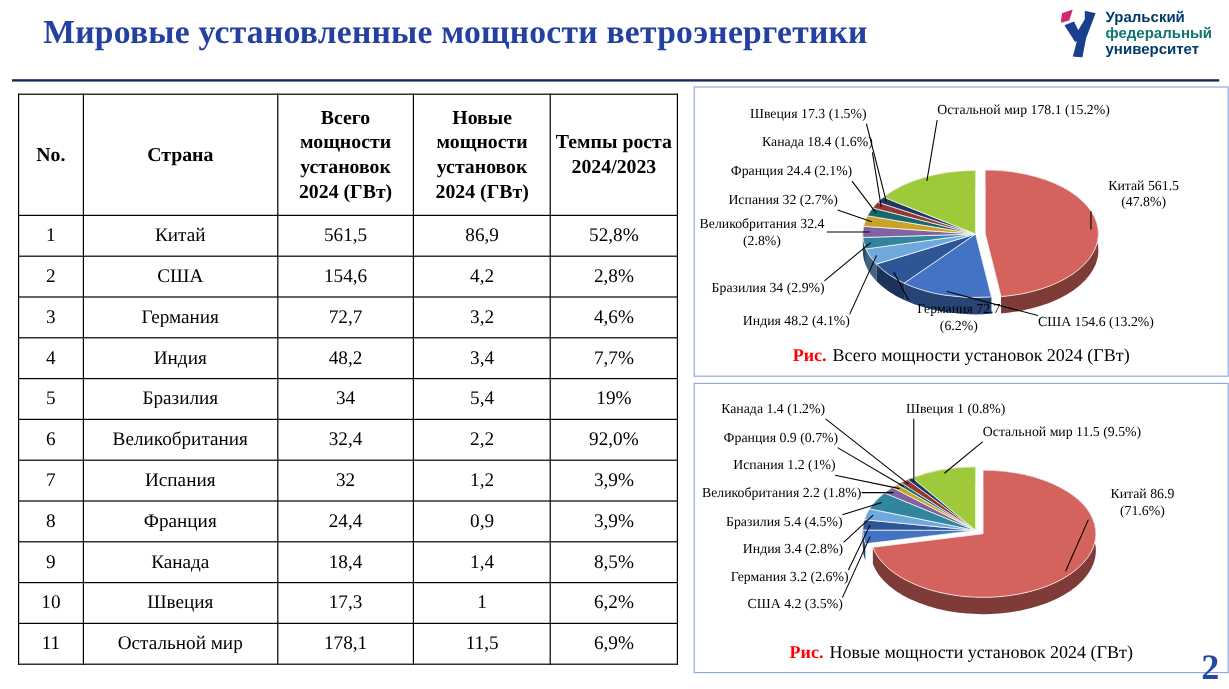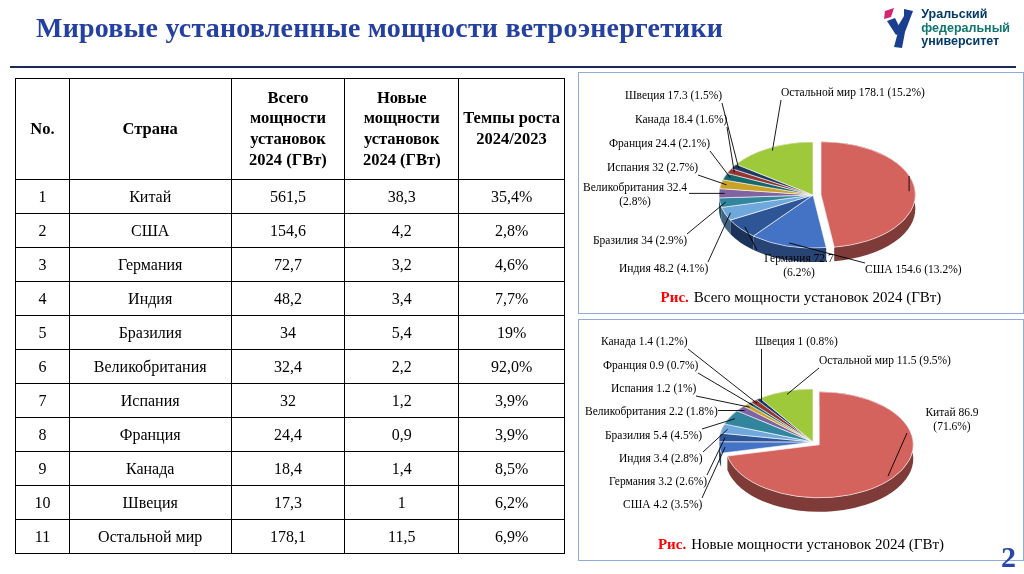--- a/index.html
+++ b/index.html
@@ -74,22 +74,22 @@
           <th>Всего мощности установок 2024 (ГВт)</th>
           <th>Новые мощности установок 2024 (ГВт)</th>
           <th>Темпы роста 2024/2023</th>
         </tr>
       </thead>
       <tbody>
           <tr>
             <td>1</td>
             <td>Китай</td>
             <td>561,5</td>
-            <td>38,3</td>
-            <td>35,4%</td>
+            <td>86,9</td>
+            <td>52,8%</td>
           </tr>
           <tr>
             <td>2</td>
             <td>США</td>
             <td>154,6</td>
             <td>4,2</td>
             <td>2,8%</td>
           </tr>
           <tr>
             <td>3</td>
@@ -187,20 +187,21 @@
         <line x1="178.0" y1="177.0" x2="165.8" y2="153.7" stroke="#000" stroke-width="0.9"></line>
         <line x1="129.0" y1="189.0" x2="151.5" y2="139.8" stroke="#000" stroke-width="0.9"></line>
         <line x1="108.0" y1="161.0" x2="146.6" y2="129.2" stroke="#000" stroke-width="0.9"></line>
         <line x1="110.0" y1="120.4" x2="145.7" y2="120.4" stroke="#000" stroke-width="0.9"></line>
         <line x1="119.0" y1="102.0" x2="147.5" y2="111.8" stroke="#000" stroke-width="0.9"></line>
         <line x1="131.0" y1="78.0" x2="151.2" y2="104.6" stroke="#000" stroke-width="0.9"></line>
         <line x1="148.0" y1="54.0" x2="155.3" y2="99.3" stroke="#000" stroke-width="0.9"></line>
         <line x1="143.0" y1="30.0" x2="159.6" y2="95.1" stroke="#000" stroke-width="0.9"></line>
         <line x1="202.0" y1="27.0" x2="193.4" y2="77.7" stroke="#000" stroke-width="0.9"></line>
       </svg>
+    <div class="pie-label wrap" style="left:328px;top:76px;width:92px">Китай 561.5 (47.8%)</div>
     <div class="pie-label" style="left:286px;top:190px">США 154.6 (13.2%)</div>
     <div class="pie-label wrap" style="left:178px;top:179px;width:84px">Германия 72.7 (6.2%)</div>
     <div class="pie-label" style="left:40px;top:189px">Индия 48.2 (4.1%)</div>
     <div class="pie-label" style="left:14px;top:161px">Бразилия 34 (2.9%)</div>
     <div class="pie-label wrap" style="left:2px;top:108px;width:108px">Великобритания 32.4 (2.8%)</div>
     <div class="pie-label" style="left:28px;top:88px">Испания 32 (2.7%)</div>
     <div class="pie-label" style="left:30px;top:64px">Франция 24.4 (2.1%)</div>
     <div class="pie-label" style="left:56px;top:40px">Канада 18.4 (1.6%)</div>
     <div class="pie-label" style="left:46px;top:16px">Швеция 17.3 (1.5%)</div>
     <div class="pie-label" style="left:202px;top:13px">Остальной мир 178.1 (15.2%)</div>

